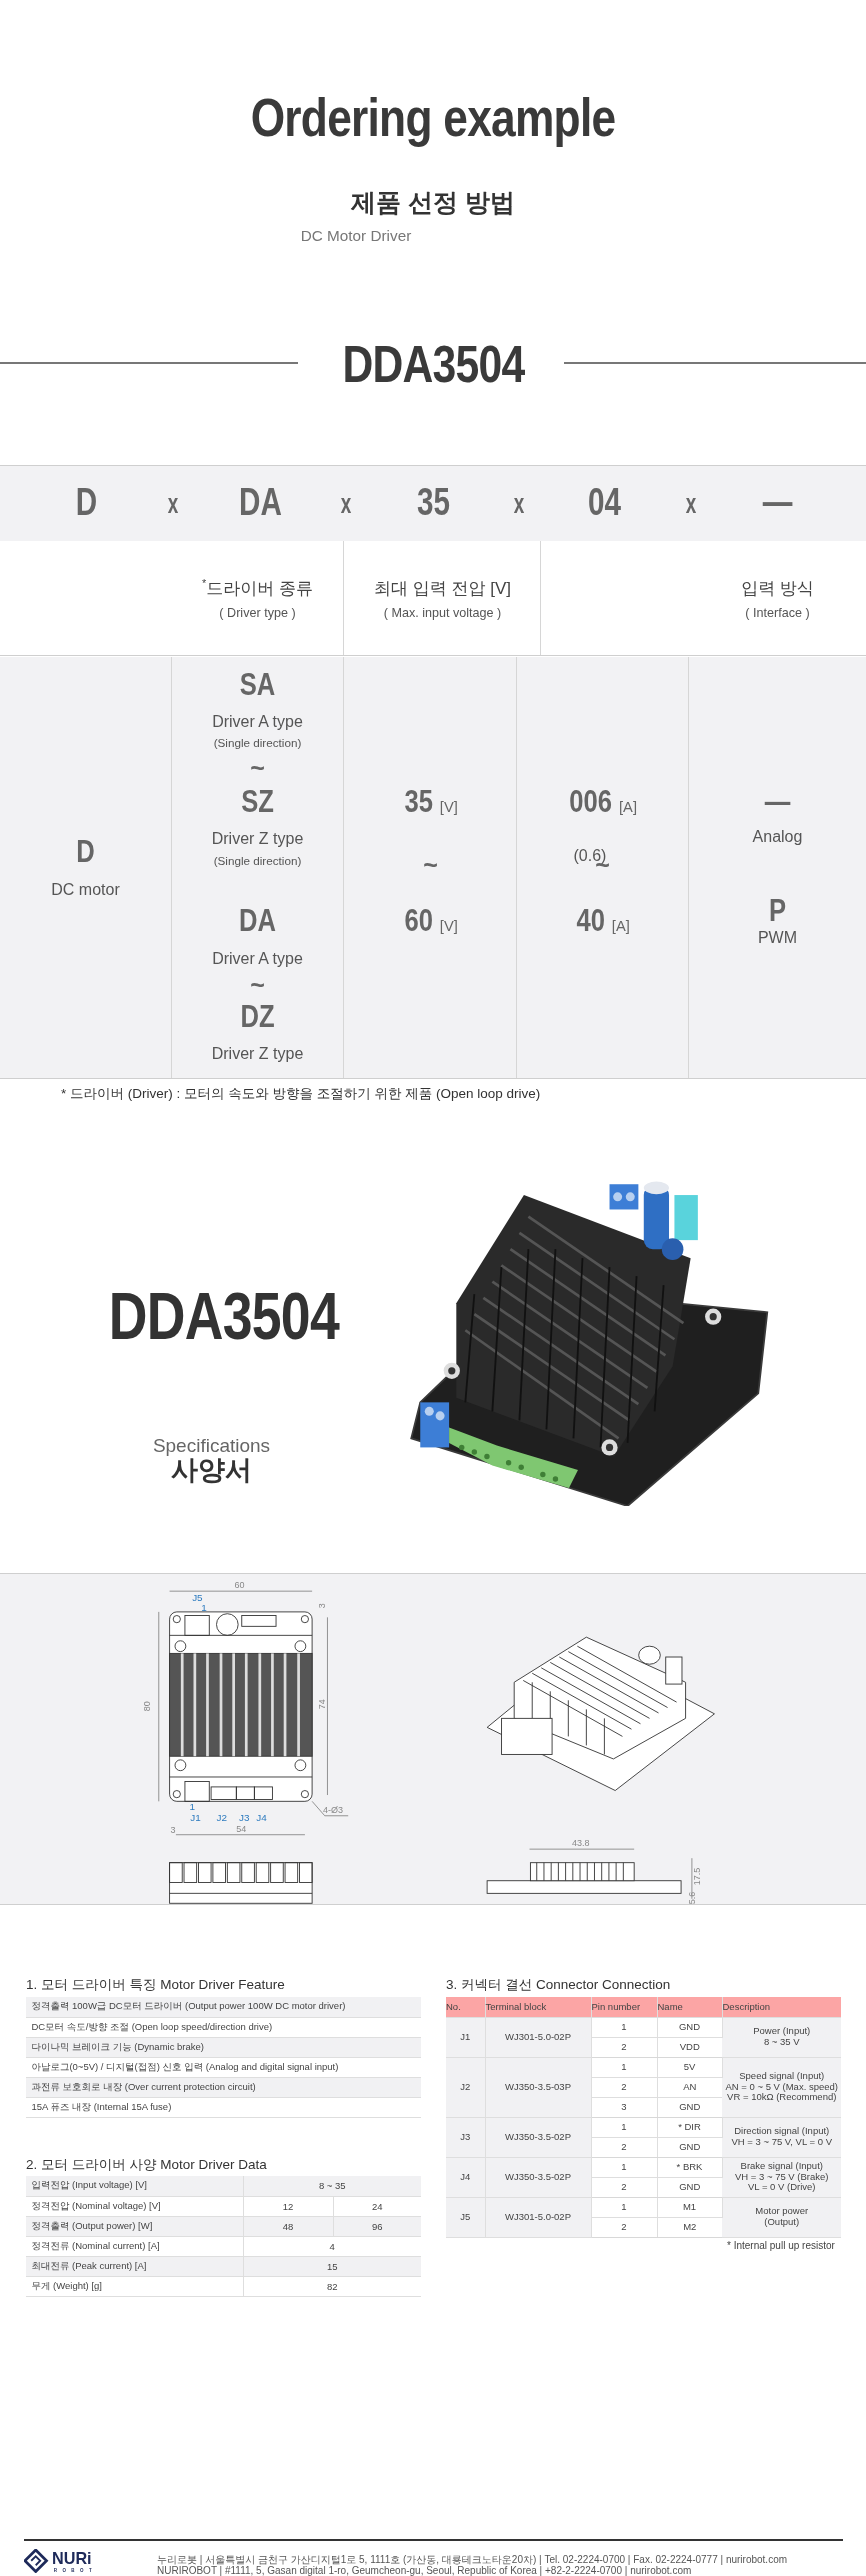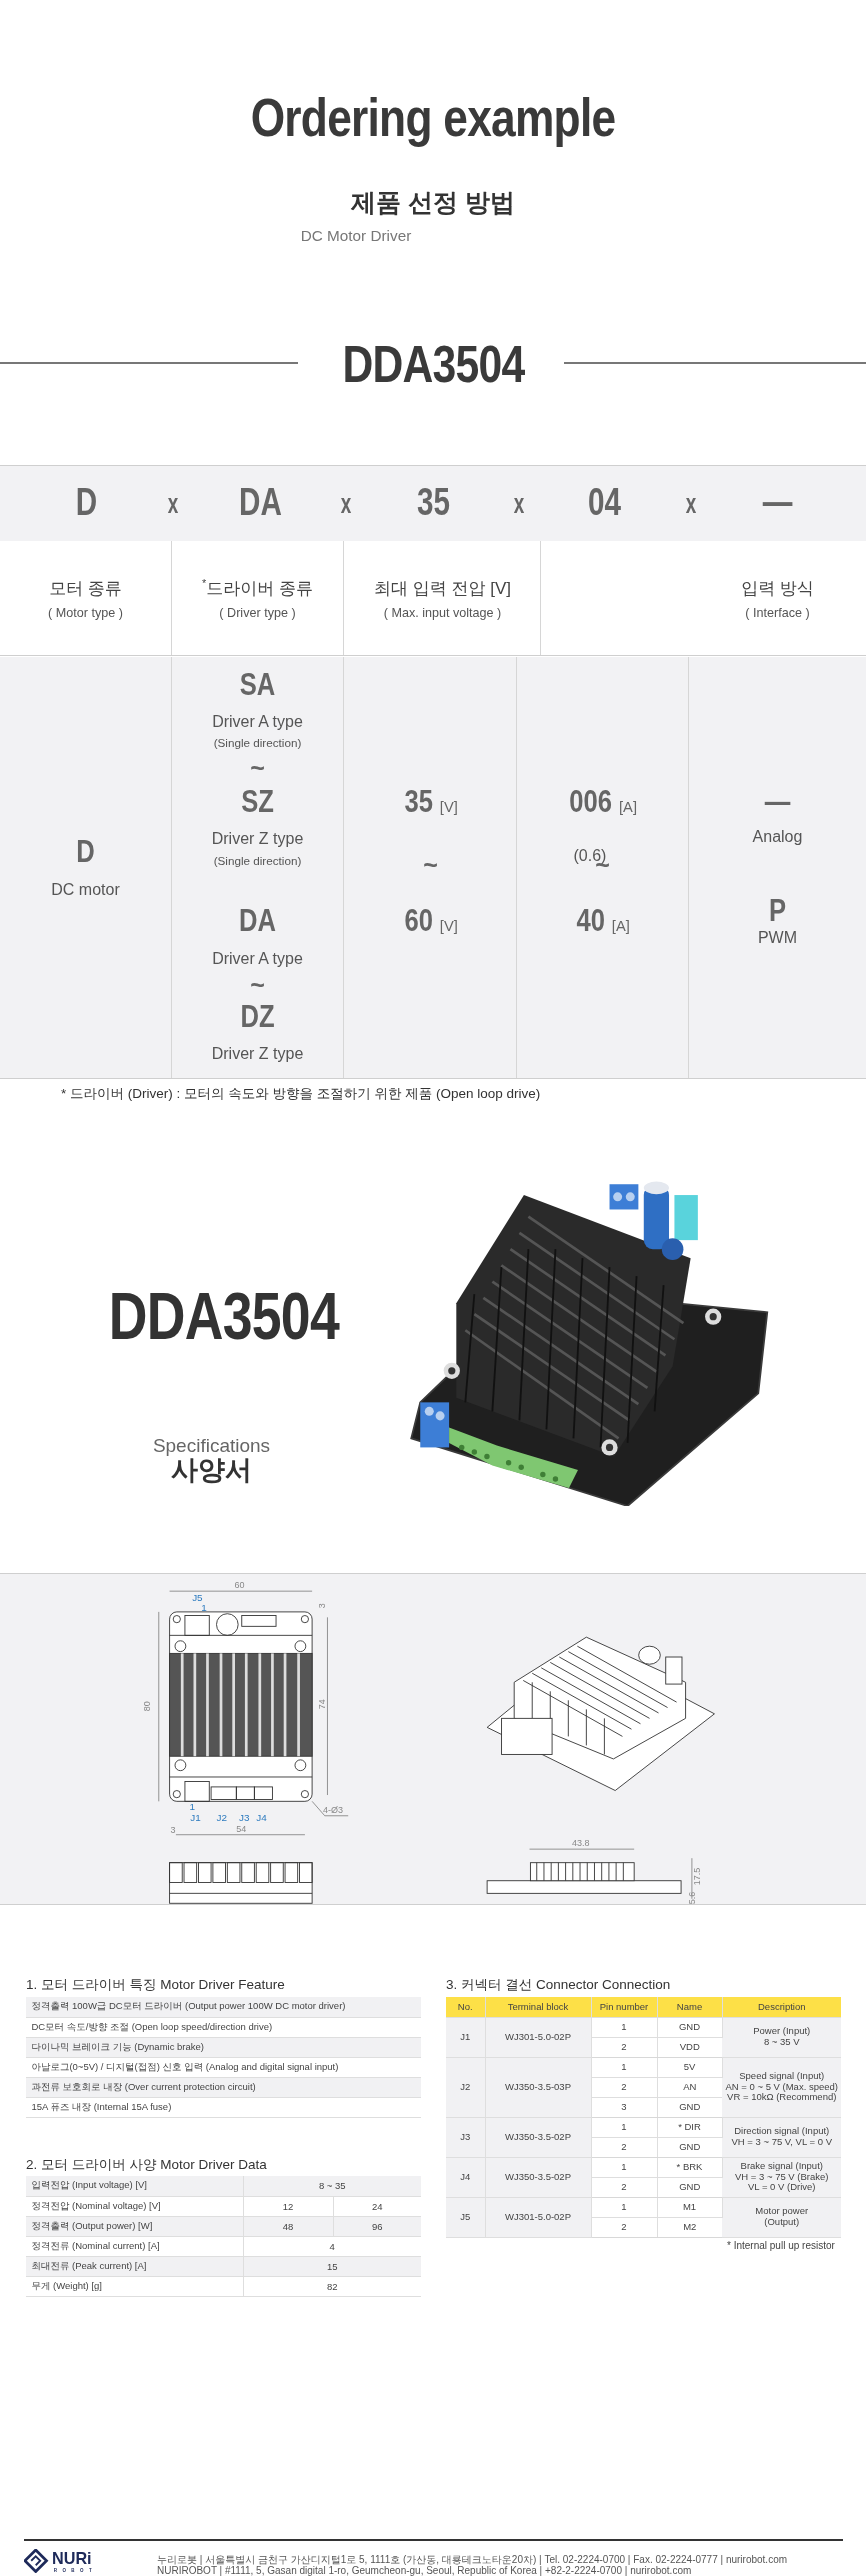--- a/index.html
+++ b/index.html
@@ -50,21 +50,21 @@
   .sec-title { position: absolute; font-size: 13.5px; color: #333; }
   table { border-collapse: collapse; font-size: 9.5px; color: #444; }
   .feat-tbl { position: absolute; top: 1997px; left: 26px; width: 395px; }
   .feat-tbl td { height: 20px; padding: 0 5.4px; border-bottom: 0.9px solid #dedede; }
   .feat-tbl tr:nth-child(odd) td { background: #f1f1f3; }
   .data-tbl { position: absolute; top: 2176px; left: 26px; width: 395px; }
   .data-tbl td { height: 20px; border-bottom: 0.9px solid #dedede; padding: 0 5.4px; }
   .data-tbl tr:nth-child(odd) td { background: #f1f1f3; }
   .data-tbl td.v { text-align: center; border-left: 0.9px solid #dedede; }
   .conn-tbl { position: absolute; top: 1997px; left: 446px; width: 395px; }
-  .conn-tbl th { height: 20px; background: #fde047; font-weight: 400; border-bottom: 0.9px solid #dedede; border-right: 0.9px solid #dedede; text-align: center; }
+  .conn-tbl th { height: 20px; background: #fca5a5; font-weight: 400; border-bottom: 0.9px solid #dedede; border-right: 0.9px solid #dedede; text-align: left; }
   .conn-tbl th:last-child { border-right: none; }
   .conn-tbl td { height: 20px; text-align: center; border-bottom: 0.9px solid #dedede; border-right: 0.9px solid #dedede; line-height: 1.15; }
   .conn-tbl td:last-child { border-right: none; }
   .conn-tbl tbody.grp-b td { background: #f1f1f3; }
   .conn-tbl tbody td.pinw { background: #fff; }
   .conn-tbl tbody tr:last-child td { border-bottom: 1.8px solid #d8d8d8; }
   .note { position: absolute; top: 2245px; left: 727px; font-size: 10px; color: #444; }
 
   
   .footer-line { position: absolute; top: 2539px; left: 23.5px; width: 819px; height: 1.8px; background: #333; }
@@ -89,24 +89,20 @@
   <div class="code-item" style="left:217px;width:87px;">DA</div>
   <div class="code-x" style="left:328px;width:36px;">x</div>
   <div class="code-item" style="left:390px;width:87px;">35</div>
   <div class="code-x" style="left:501px;width:36px;">x</div>
   <div class="code-item" style="left:561px;width:87px;">04</div>
   <div class="code-x" style="left:673px;width:36px;">x</div>
   <div class="code-item" style="left:734px;width:87px;">—</div>
 </div>
 
 <div class="hdr-row">
-  <div class="col" style="left:0;width:172px;">
-    <div class="hdr-ko">모터 종류</div>
-    <div class="hdr-en">( Motor type )</div>
-  </div>
   <div class="col" style="left:172px;width:172px;">
     <div class="hdr-ko"><span class="asterisk">*</span><span>드라이버 종류</span></div>
     <div class="hdr-en">( Driver type )</div>
   </div>
   <div class="col" style="left:345px;width:196px;">
     <div class="hdr-ko">최대 입력 전압 [V]</div>
     <div class="hdr-en">( Max. input voltage )</div>
   </div>
   <div class="col" style="left:689px;width:177px;">
     <div class="hdr-ko">입력 방식</div>

